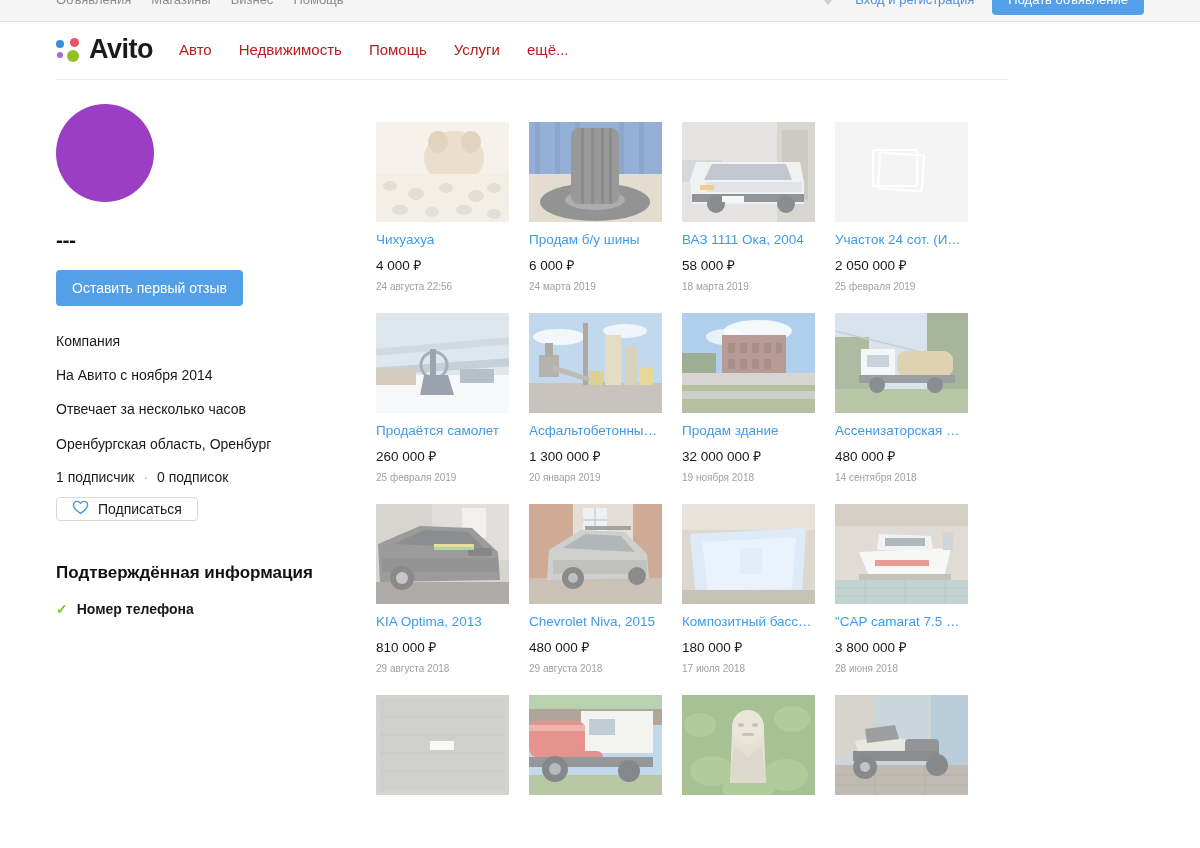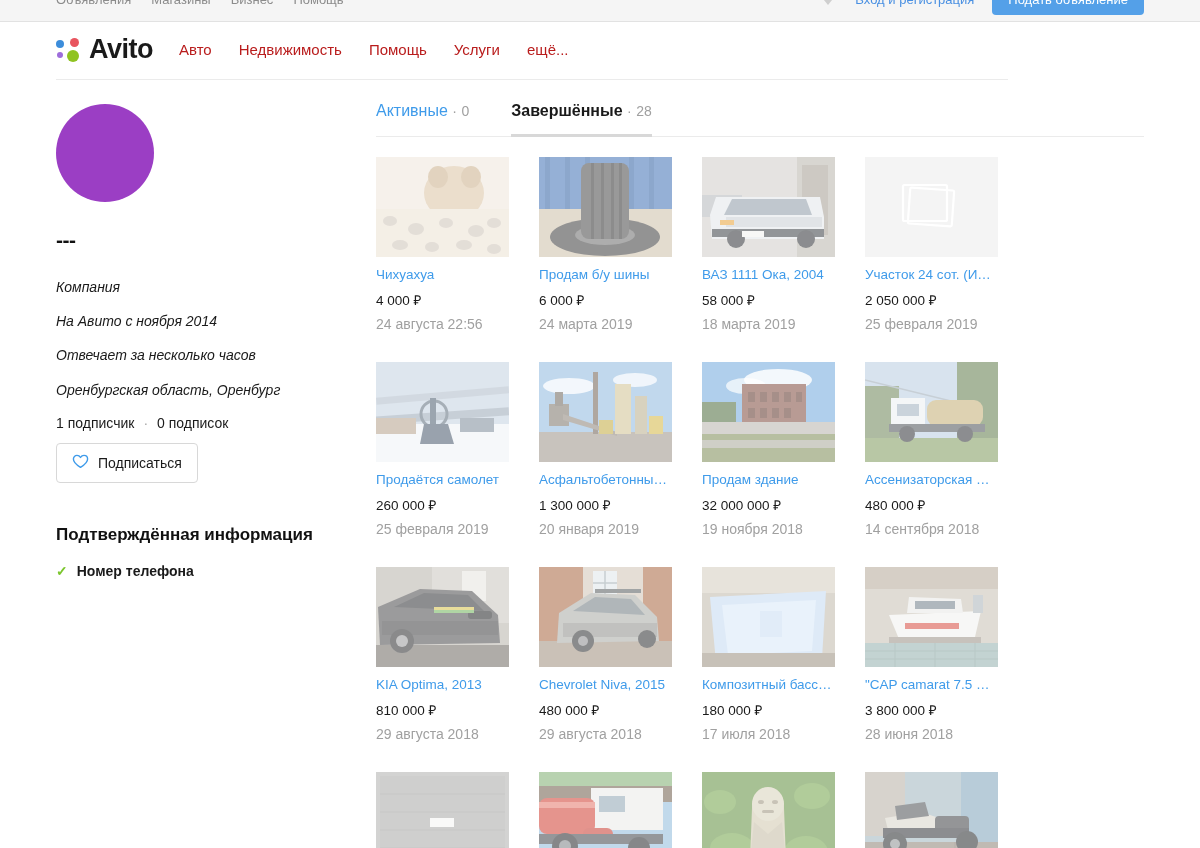--- a/index.html
+++ b/index.html
@@ -140,39 +140,38 @@
     border-radius: 4px;
     padding: 10px 16px;
     cursor: pointer;
   }
   .meta-list { margin-top: 26px; }
   .meta-row {
     font-size: 14px;
     color: #1a1a1a;
     margin-bottom: 16px;
     line-height: 1.3;
-    font-style: italic;
   }
   .subs-row {
     font-size: 14px;
     color: #1a1a1a;
     display: flex;
     align-items: center;
     gap: 9px;
   }
   .subs-dot { color: #a8a8a8; }
   .subscribe-btn {
     margin-top: 12px;
     display: inline-flex;
     align-items: center;
     gap: 9px;
     background: #fff;
     border: 1px solid #d8d8d8;
     border-radius: 4px;
-    padding: 10px 15px;
+    padding: 2px 15px;
     font-size: 14px;
     color: #1a1a1a;
     cursor: pointer;
   }
   .heart-icon { display: block; }
   .verified-title {
     margin-top: 42px;
     font-size: 17px;
     font-weight: bold;
     color: #111;
@@ -210,21 +209,20 @@
   .tab .tab-sep   { color: #a0a0a0; font-size: 14px; }
   .tab.active { border-bottom-color: #d8d8d8; }
   .tab.active .tab-label { color: #1a1a1a; font-weight: bold; }
 
   .grid {
     display: grid;
     grid-template-columns: repeat(4, 133px);
     column-gap: 20px;
     row-gap: 21px;
     padding-top: 20px;
-    gap: 30px;
   }
   .card { width: 133px; }
   .card-img {
     width: 133px;
     height: 100px;
     background: #f3f3f3;
     overflow: hidden;
     position: relative;
   }
   .card-img svg { display: block; width: 100%; height: 100%; }
@@ -240,21 +238,21 @@
     display: block;
     cursor: pointer;
   }
   .card-price {
     margin-top: 7px;
     font-size: 13.5px;
     color: #1a1a1a;
   }
   .card-date {
     margin-top: 7px;
-    font-size: 14px;
+    font-size: 10px;
     color: #a0a0a0;
   }
 
   
   .ph-icon { stroke: #ffffff; fill: none; stroke-width: 2.2; }
 </style>
 </head>
 <body>
 
 <div class="topbar">
@@ -292,20 +290,21 @@
       <a class="nav-link">ещё...</a>
     </nav>
   </div>
 </div>
 
 <div class="page">
 
   <aside class="sidebar">
     <div class="avatar"></div>
     <div class="profile-name">---</div>
+    <button class="review-btn">Оставить первый отзыв</button>
 
     <div class="meta-list">
       <div class="meta-row">Компания</div>
       <div class="meta-row">На Авито с ноября 2014</div>
       <div class="meta-row">Отвечает за несколько часов</div>
       <div class="meta-row">Оренбургская область, Оренбург</div>
     </div>
 
     <div class="subs-row">
       <span>1 подписчик</span>
@@ -324,32 +323,20 @@
 
     <div class="verified-title">Подтверждённая информация</div>
     <div class="verified-row">
       <span class="check-icon">✓</span>
       <span>Номер телефона</span>
     </div>
   </aside>
 
   <main class="main">
 
-    <div class="tabs">
-      <div class="tab">
-        <span class="tab-label">Активные</span>
-        <span class="tab-sep">·</span>
-        <span class="tab-count">0</span>
-      </div>
-      <div class="tab active">
-        <span class="tab-label">Завершённые</span>
-        <span class="tab-sep">·</span>
-        <span class="tab-count">28</span>
-      </div>
-    </div>
 
     <div class="grid">
 
       <div class="card">
         <div class="card-img">
           <svg viewBox="0 0 133 100" preserveAspectRatio="none">
             <rect width="133" height="100" fill="#efe7dd"></rect>
             <ellipse cx="78" cy="36" rx="30" ry="27" fill="#dcc6a8"></ellipse>
             <ellipse cx="62" cy="20" rx="10" ry="11" fill="#cdb491"></ellipse>
             <ellipse cx="95" cy="20" rx="10" ry="11" fill="#cdb491"></ellipse>

